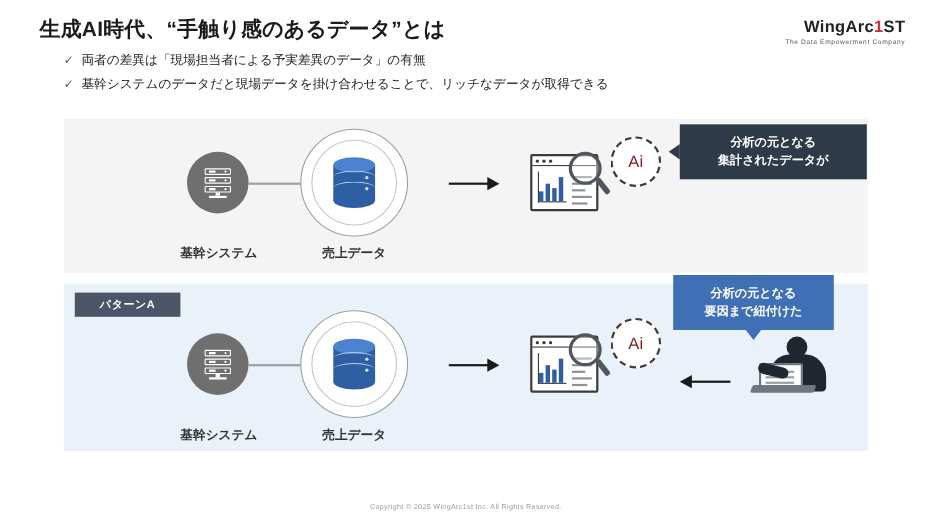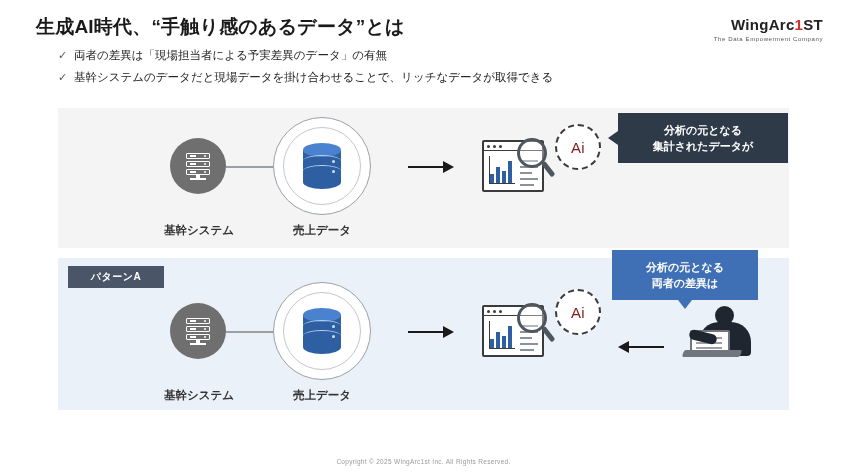--- a/index.html
+++ b/index.html
@@ -737,18 +737,18 @@
       <div class="head"></div>
       <div class="torso"></div>
       <div class="laptop-screen"></div>
       <div class="arm"></div>
       <div class="laptop-base"></div>
     </div>
 
     <div class="callout blue" style="left:554px; top:-8px; width:122px;">
       <div class="tail-bottom"></div>
       <div>分析の元となる</div>
-      <div>両者の差異は</div>
+      <div>要因まで紐付けた</div>
     </div>
   </div>
 
   <div class="footer">Copyright © 2025 WingArc1st Inc. All Rights Reserved.</div>
 </div>
 
 </body></html>

